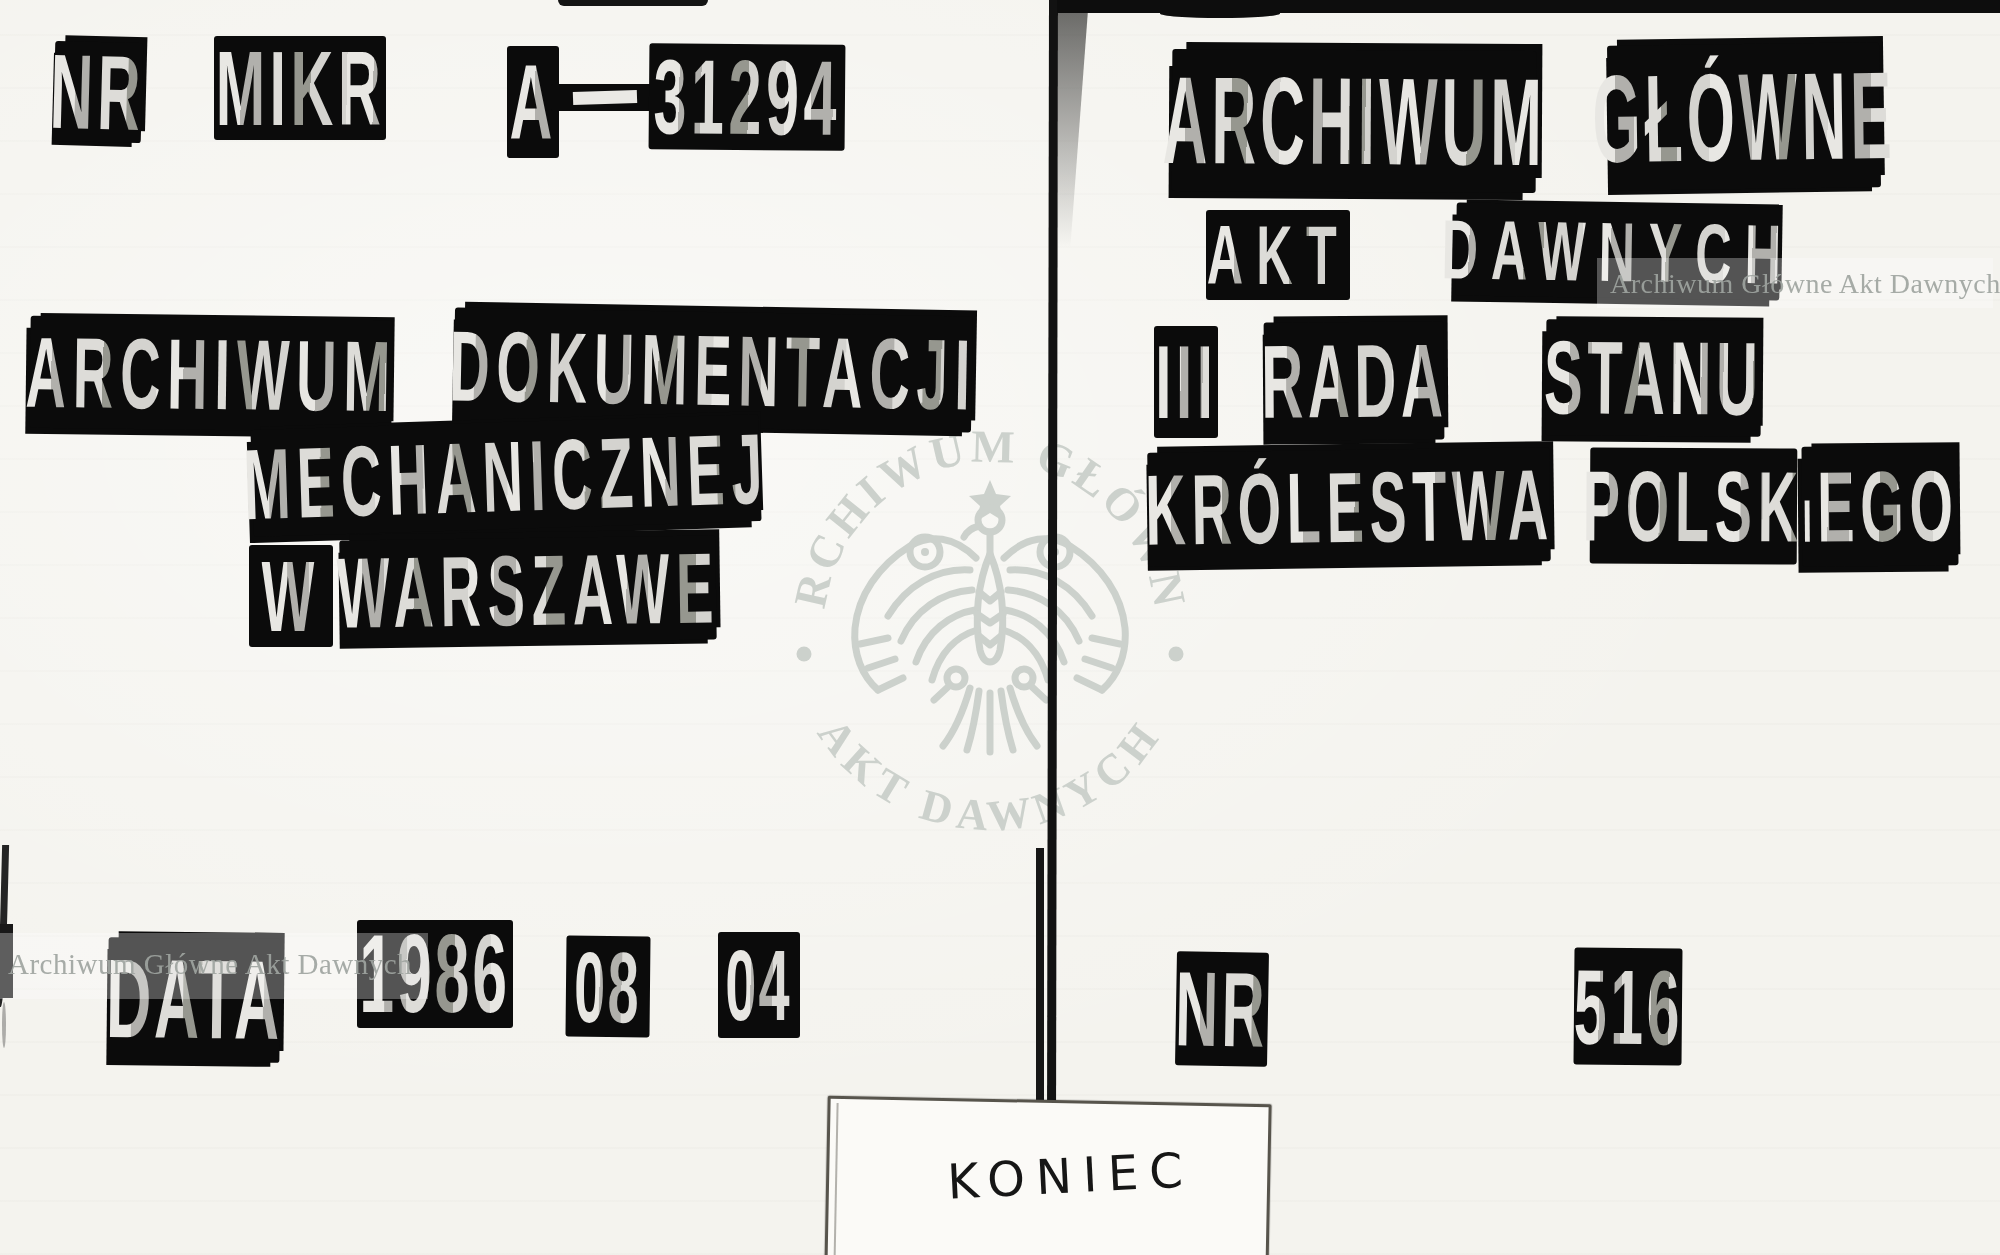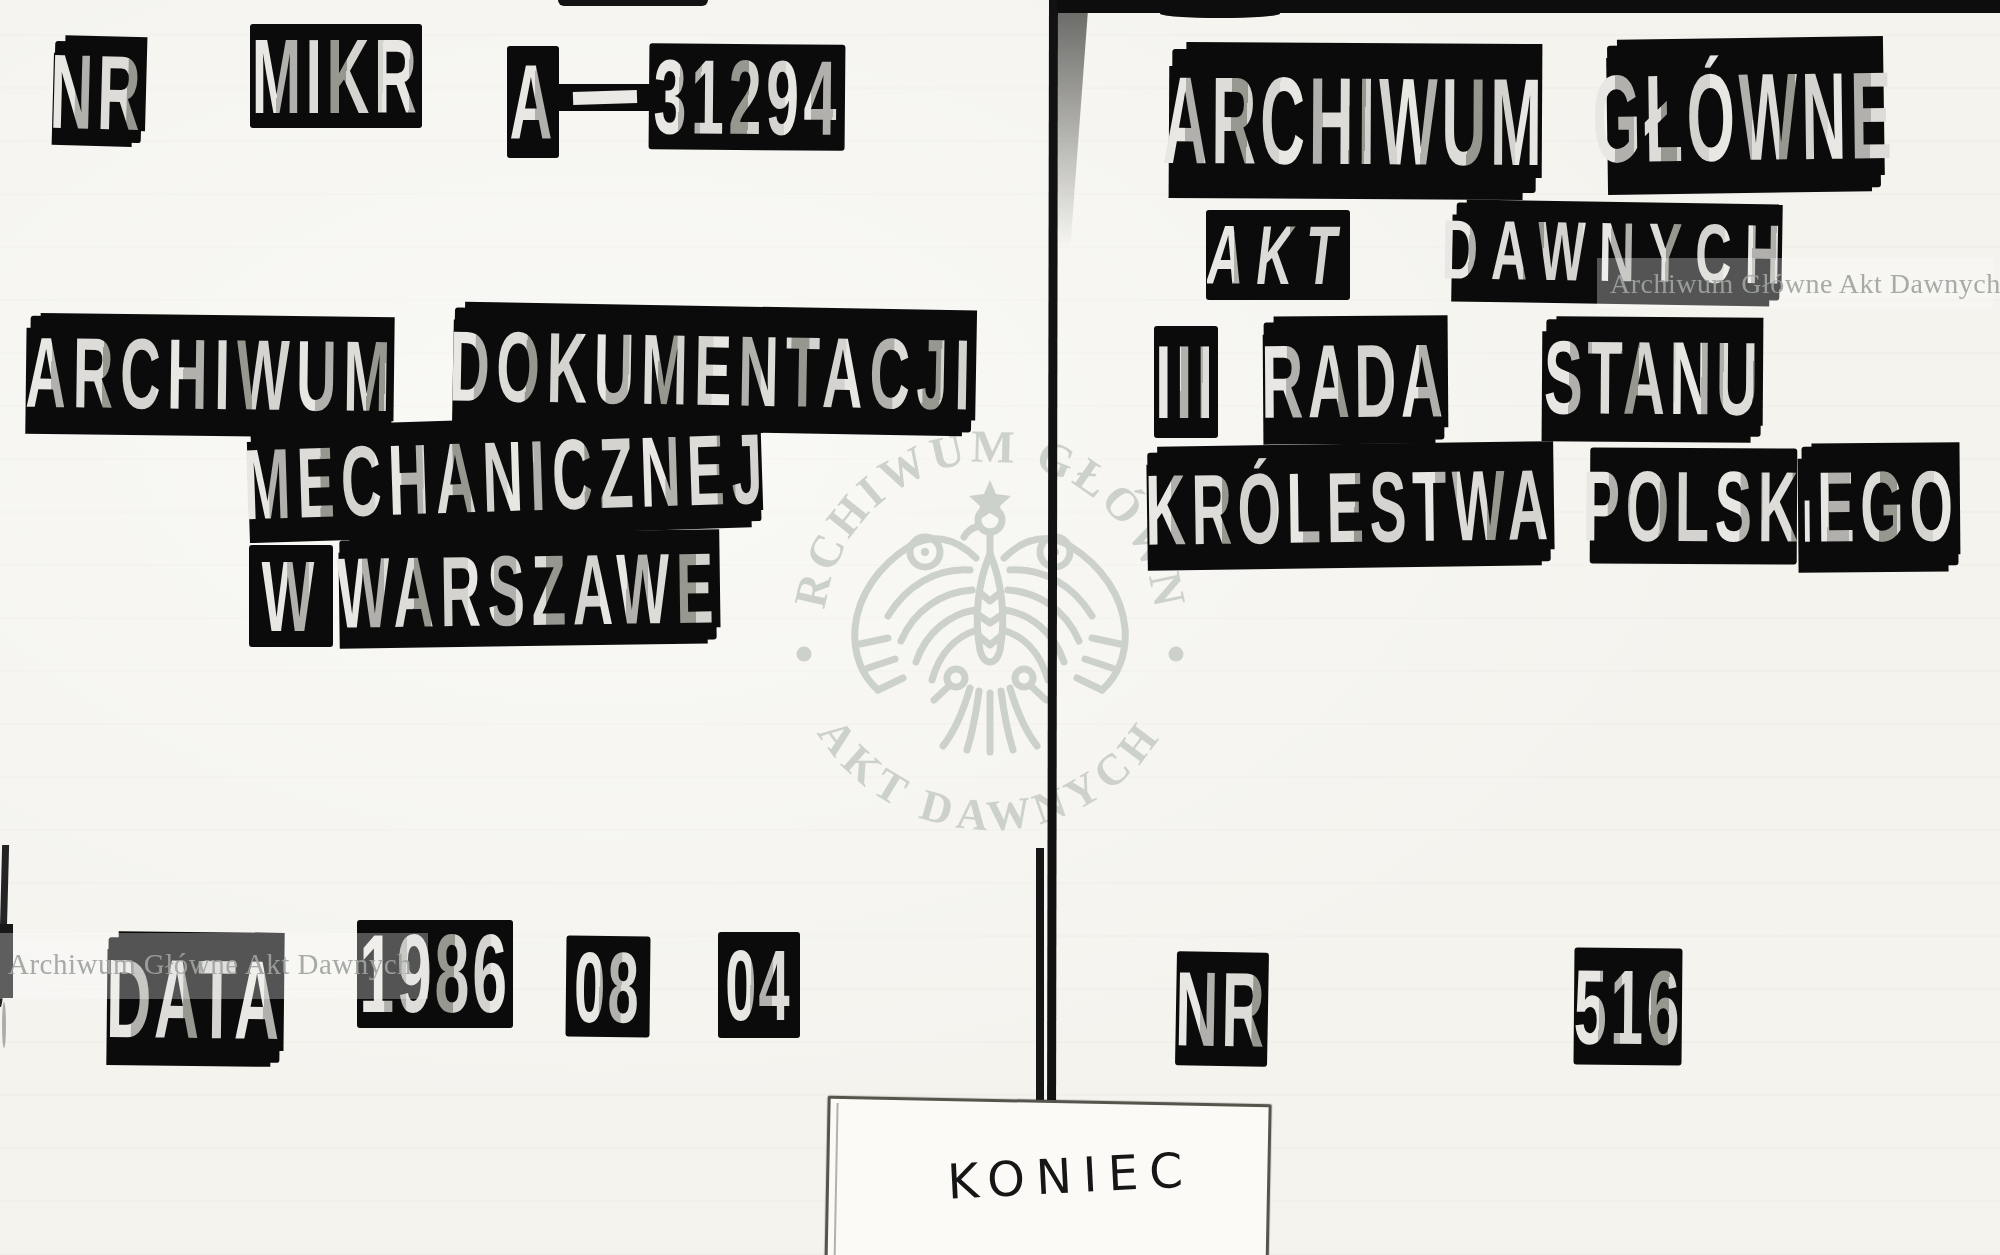--- a/index.html
+++ b/index.html
@@ -40,37 +40,37 @@
   .fDate  .lt{font-size:112px;letter-spacing:5px;}
   .fDate2 .lt{font-size:100px;letter-spacing:4px;}
   .fRow1R .lt{font-size:124px;letter-spacing:8px;--sx:.5;}
   .fRow2R .lt{font-size:84px;letter-spacing:22px;--sx:.6;}
   .fRow3R .lt{font-size:104px;letter-spacing:8px;}
   .fRow4R .lt{font-size:100px;letter-spacing:10px;}
   .fRow5R .lt{font-size:106px;letter-spacing:6px;}
   .small-i .lt::first-letter{font-size:.6em;}
   
   .sNR   {left:54px;  top:42px;  width:88px;  height:100px;transform:rotate(1.5deg);}
-  .sMIKR {left:214px; top:24px;  width:172px; height:104px;margin-left:36px;}
+  .sMIKR {left:214px; top:36px;  width:172px; height:104px;}
   .sA    {left:507px; top:46px;  width:52px;  height:112px;}
   .sBAR  {left:551px; top:84px;  width:108px; height:27px;border-radius:2px;}
   .sDASH {position:absolute;left:22px;top:7px;width:64px;height:13px;background:#eae9e5;transform:rotate(-2deg);}
   .s31294{left:649px; top:44px;  width:196px; height:106px;transform:rotate(.5deg);}
   .sARCHL{left:30px;  top:318px; width:362px; height:112px;transform:rotate(.7deg);}
   .sDOK  {left:454px; top:312px; width:518px; height:116px;transform:rotate(1deg);}
   .sMECH {left:252px; top:422px; width:508px; height:107px;transform:rotate(-1.8deg);}
   .sW    {left:249px; top:545px; width:84px;  height:102px;}
   .sWARSZ{left:340px; top:538px; width:376px; height:104px;transform:rotate(-.8deg);}
   .sDATA {left:108px; top:938px; width:172px; height:124px;transform:rotate(.6deg);}
   .s1986 {left:357px; top:920px; width:156px; height:108px;}
   .s08   {left:566px; top:936px; width:84px;  height:101px;transform:rotate(.6deg);}
   .s04   {left:718px; top:932px; width:82px;  height:106px;}
   .sARCHR{left:1172px;top:50px;  width:364px; height:142px;transform:rotate(.3deg);}
   .sGLOW {left:1608px;top:44px;  width:272px; height:145px;transform:rotate(-.8deg);}
-  .sAKT  {left:1206px;top:210px; width:144px; height:90px;font-style:italic;}
+  .sAKT  {left:1206px;top:210px; width:144px; height:90px;}
   .sDAWN {left:1456px;top:205px; width:324px; height:93px;transform:rotate(.9deg);}
   .sIII  {left:1154px;top:326px; width:64px;  height:112px;}
   .sRADA {left:1264px;top:322px; width:180px; height:118px;transform:rotate(-.4deg);}
   .sSTANU{left:1546px;top:320px; width:215px; height:116px;transform:rotate(.4deg);}
   .sKROL {left:1148px;top:450px; width:402px; height:114px;transform:rotate(-.8deg);}
   .sPOLSK{left:1590px;top:448px; width:207px; height:116px;transform:rotate(.3deg);}
   .sIEGO {left:1802px;top:446px; width:156px; height:120px;transform:rotate(-.5deg);}
   .sNR2  {left:1176px;top:952px; width:92px;  height:114px;transform:rotate(1deg);}
   .sSYG  {left:1338px;top:945px; width:136px; height:124px;}
   .s516  {left:1574px;top:948px; width:108px; height:117px;transform:rotate(.5deg);}

